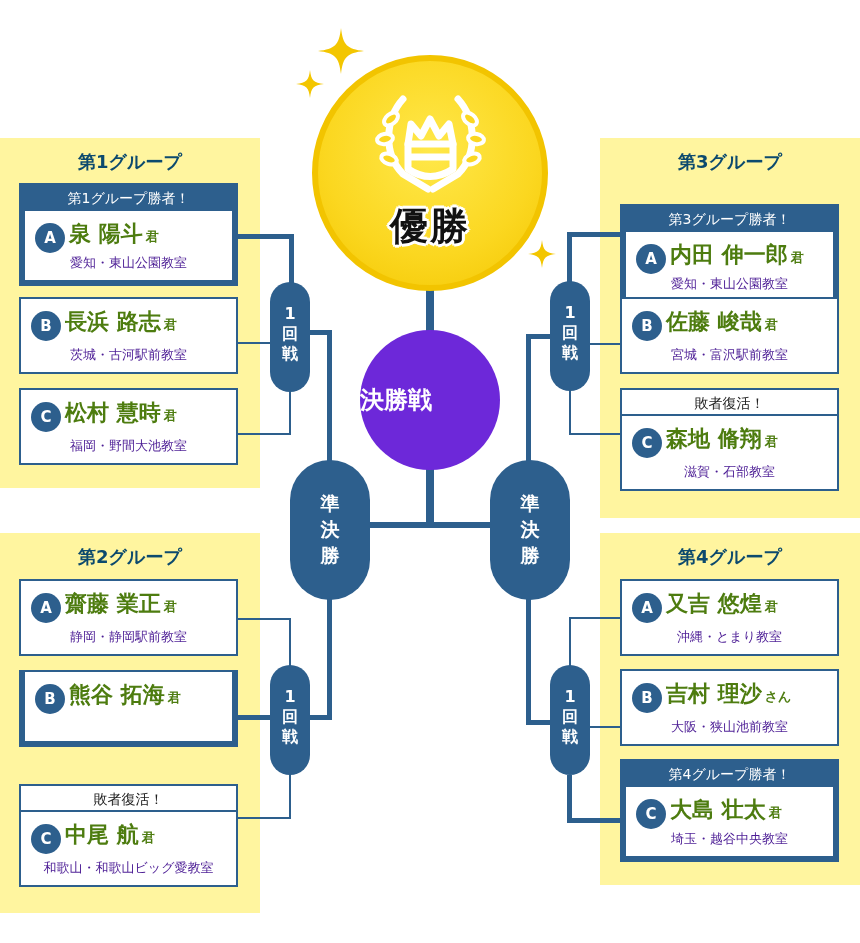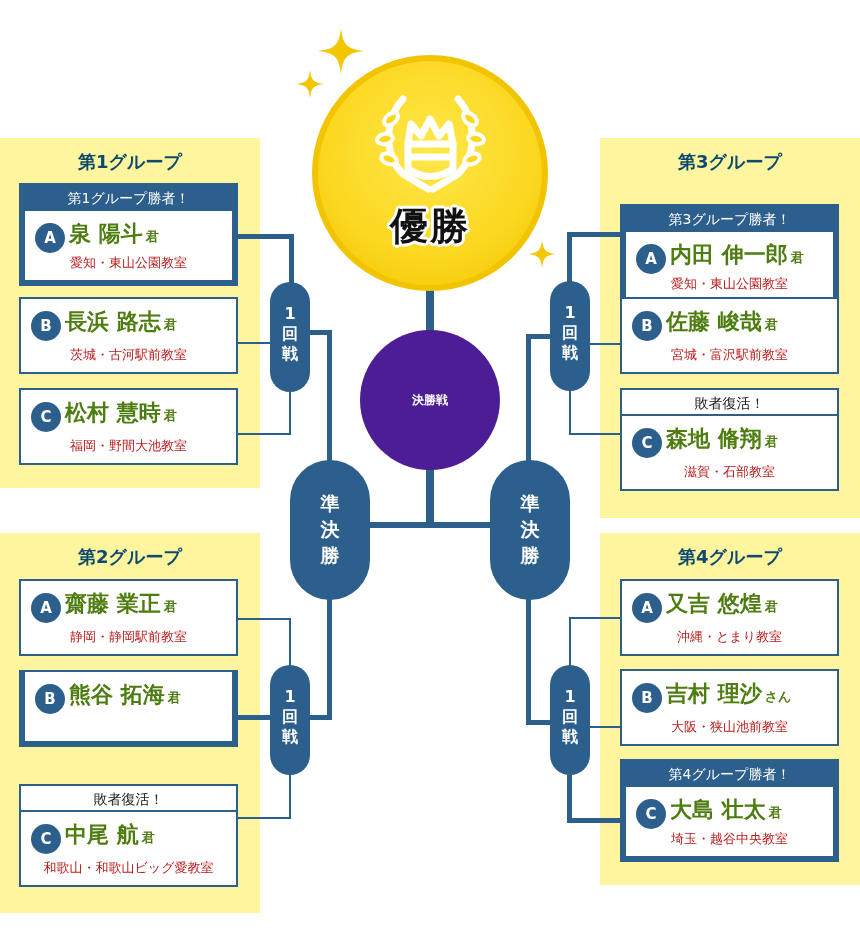--- a/index.html
+++ b/index.html
@@ -12,28 +12,28 @@
   .card { position: absolute; width: 219px; background: #fff; border: 2px solid #2d5f8d; }
   .card.winner { background: #2d5f8d; }
   .card .banner { height: 26px; line-height: 26px; text-align: center; font-size: 14px; }
   .card.winner .banner { color: #fff; }
   .card.revival .banner { color: #222; border-bottom: 2px solid #2d5f8d; background: #fff; }
   .card .body { position: relative; height: 73px; background: #fff; }
   .card.winner .body { margin: 0 4px 4px 4px; height: 69px; }
   .card .badge { position: absolute; left: 10px; top: 12px; width: 30px; height: 30px; border-radius: 50%; background: #2d5f8d; color: #fff; font-weight: bold; font-size: 15px; text-align: center; line-height: 30px; }
   .card .name { position: absolute; left: 44px; right: 4px; top: 8px; font-size: 22px; font-weight: bold; color: #4d7c0f; white-space: nowrap; }
   .card .name .hon { font-size: 13px; margin-left: 3px; }
-  .card .school { position: absolute; left: 0; right: 0; bottom: 8px; text-align: center; font-size: 13px; color: #b91c1c; white-space: nowrap; }
+  .card .school { position: absolute; left: 0; right: 0; bottom: 8px; text-align: center; font-size: 13px; color: #4c1d95; white-space: nowrap; }
 
   .line { position: absolute; background: #2d5f8d; }
 
   .pill { position: absolute; background: #2d5f8d; color: #fff; font-weight: bold; text-align: center; }
   .pill.r1 { width: 40px; height: 110px; border-radius: 20px; font-size: 16px; line-height: 20px; padding-top: 22px; }
   .pill.sf { width: 80px; height: 140px; border-radius: 40px; font-size: 19px; line-height: 26px; padding-top: 30px; }
-  .final-circle { position: absolute; left: 360px; top: 330px; width: 140px; height: 140px; border-radius: 50%; background: #4c1d95; color: #fff; font-weight: bold; font-size: 12px; text-align: center; line-height: 140px; }
+  .final-circle { position: absolute; left: 360px; top: 330px; width: 140px; height: 140px; border-radius: 50%; background: #6d28d9; color: #fff; font-weight: bold; font-size: 24px; text-align: left; line-height: 140px; }
 
   .medal { position: absolute; left: 312px; top: 55px; width: 236px; height: 236px; border-radius: 50%; background: radial-gradient(circle at 50% 40%, #ffe84a 0%, #fbd720 60%, #f3c600 100%); border: 6px solid #f2c400; }
   .medal .label { position: absolute; left: 0; right: 0; top: 140px; text-align: center; font-size: 38px; font-weight: bold; color: #111; letter-spacing: 2px; text-shadow: -3px 0 #fff, 3px 0 #fff, 0 -3px #fff, 0 3px #fff, -2px -2px #fff, 2px 2px #fff, -2px 2px #fff, 2px -2px #fff; }
   .medal svg { position: absolute; left: 55px; top: 28px; }
   .sparkle { position: absolute; }
 </style>
 </head>
 <body>
 
 <div class="panel" style="left:0;top:138px;width:260px;height:350px;">

